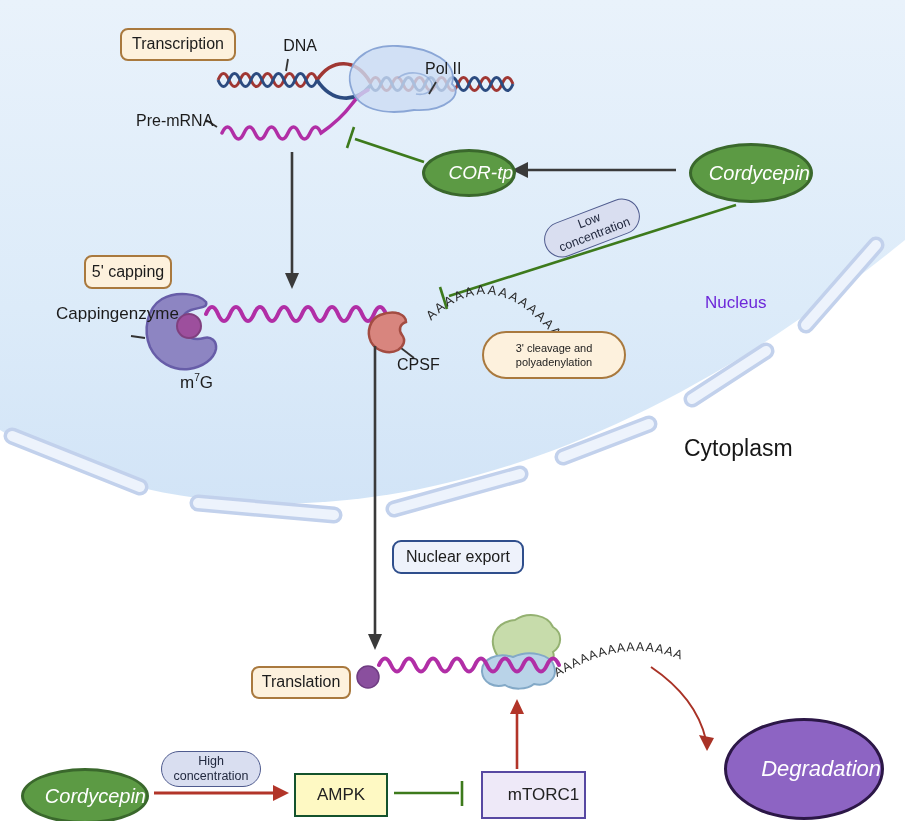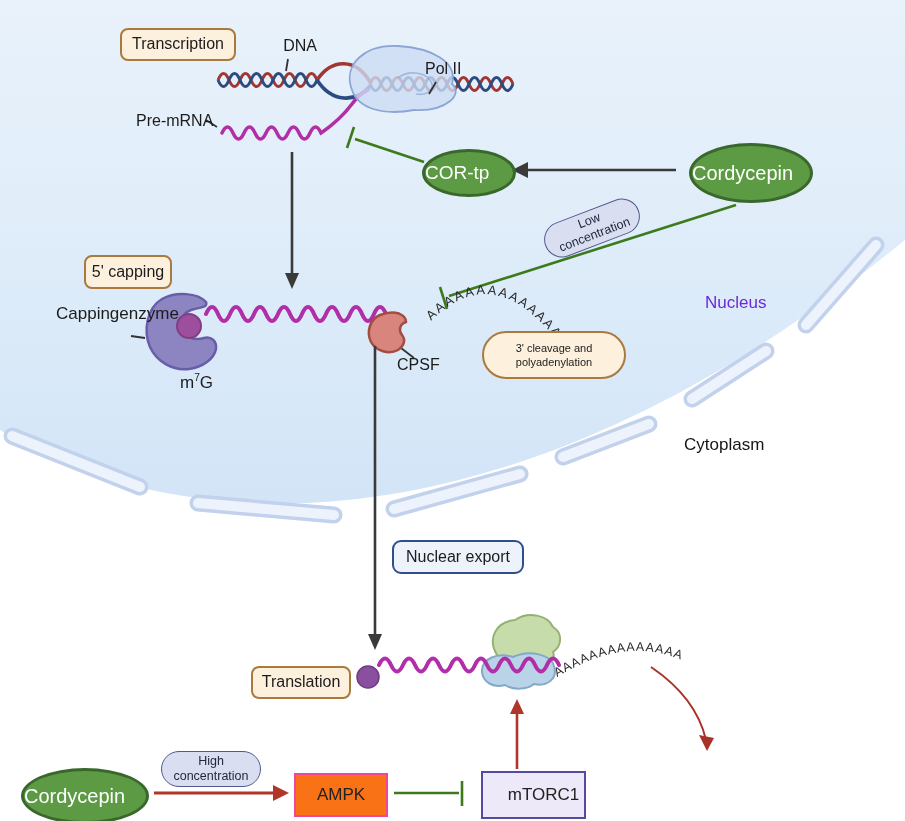--- a/index.html
+++ b/index.html
@@ -6,22 +6,22 @@
   #stage{position:relative;width:905px;height:821px;overflow:hidden;background:#ffffff;
          font-family:"Liberation Sans",sans-serif;color:#1c1c1c;}
   #art{position:absolute;left:0;top:0;}
   .abs{position:absolute;}
   .label-box{background:#fdf1dd;border:2px solid #a9793e;border-radius:8px;
              display:flex;align-items:center;justify-content:center;
              font-size:16px;color:#1c1c1c;text-align:center;line-height:1.3;}
   .pill{background:#d9def0;border:1.5px solid #4f5b8e;border-radius:18px;
         display:flex;flex-direction:column;align-items:center;justify-content:center;
         font-size:12.5px;line-height:1.18;color:#22293f;text-align:center;}
-  .oval{border-radius:50%;display:flex;align-items:center;justify-content:flex-start;
-        color:#ffffff;}
+  .oval{border-radius:50%;display:flex;align-items:center;justify-content:flex-end;
+        color:#ffffff;font-style:italic;}
   .oval-green{background:#5c9a44;border:3px solid #3a682c;}
   .node-box{display:flex;align-items:center;justify-content:center;font-size:17px;color:#222;}
   .plain{white-space:nowrap;}
   .two-line{display:flex;flex-direction:row;align-items:center;line-height:1.25;}
   sup{font-size:0.6em;}
 </style>
 </head>
 <body>
 
 <div id="stage">
@@ -190,41 +190,44 @@
   <div class="abs plain" style="left:180px;top:372px;font-size:17px;"><span>m</span><sup>7</sup><span>G</span></div>
 
   <div class="abs plain" style="left:397px;top:356px;font-size:16px;">CPSF</div>
 
   <div class="abs label-box" style="left:482px;top:331px;width:140px;height:44px;font-size:11px;border-radius:24px;">
       <span>3' cleavage and polyadenylation</span>
     </div>
 
   <div class="abs plain" style="left:705px;top:293px;font-size:17px;color:#6d28d9;">Nucleus</div>
 
-  <div class="abs plain" style="left:684px;top:435px;font-size:17px;color:#161616;">Cytoplasm</div>
+  <div class="abs plain" style="left:684px;top:435px;font-size:23px;color:#161616;">Cytoplasm</div>
 
   <div class="abs label-box" style="left:392px;top:540px;width:128px;height:30px;background:#eef2fb;border-color:#2f4e8c;border-radius:9px;">
       <span>Nuclear export</span>
     </div>
 
   <div class="abs label-box" style="left:251px;top:666px;width:96px;height:29px;">
       <span>Translation</span>
     </div>
 
   <div class="abs oval oval-green" style="left:21px;top:768px;width:122px;height:50px;font-size:20px;">
       <span>Cordycepin</span>
     </div>
 
   <div class="abs pill" style="left:161px;top:751px;width:98px;height:34px;">
     <div>High</div>
     <div>concentration</div>
   </div>
 
-  <div class="abs node-box" style="left:294px;top:773px;width:90px;height:40px;background:#f97316;border:2px solid #ec4899;">
+  <div class="abs node-box" style="left:294px;top:773px;width:90px;height:40px;background:#fef9c3;border:2px solid #14532d;">
       <span>AMPK</span>
     </div>
 
   <div class="abs node-box" style="left:481px;top:771px;width:81px;height:44px;background:#eee9f8;border:2.5px solid #5748a2;padding-left:20px;">
       <span>mTORC1</span>
     </div>
 
+  <div class="abs oval" style="left:724px;top:718px;width:154px;height:96px;background:#8d64c3;border:3px solid #2c1747;font-size:22px;">
+      <span>Degradation</span>
+    </div>
 
 </div>
 
 </body></html>

